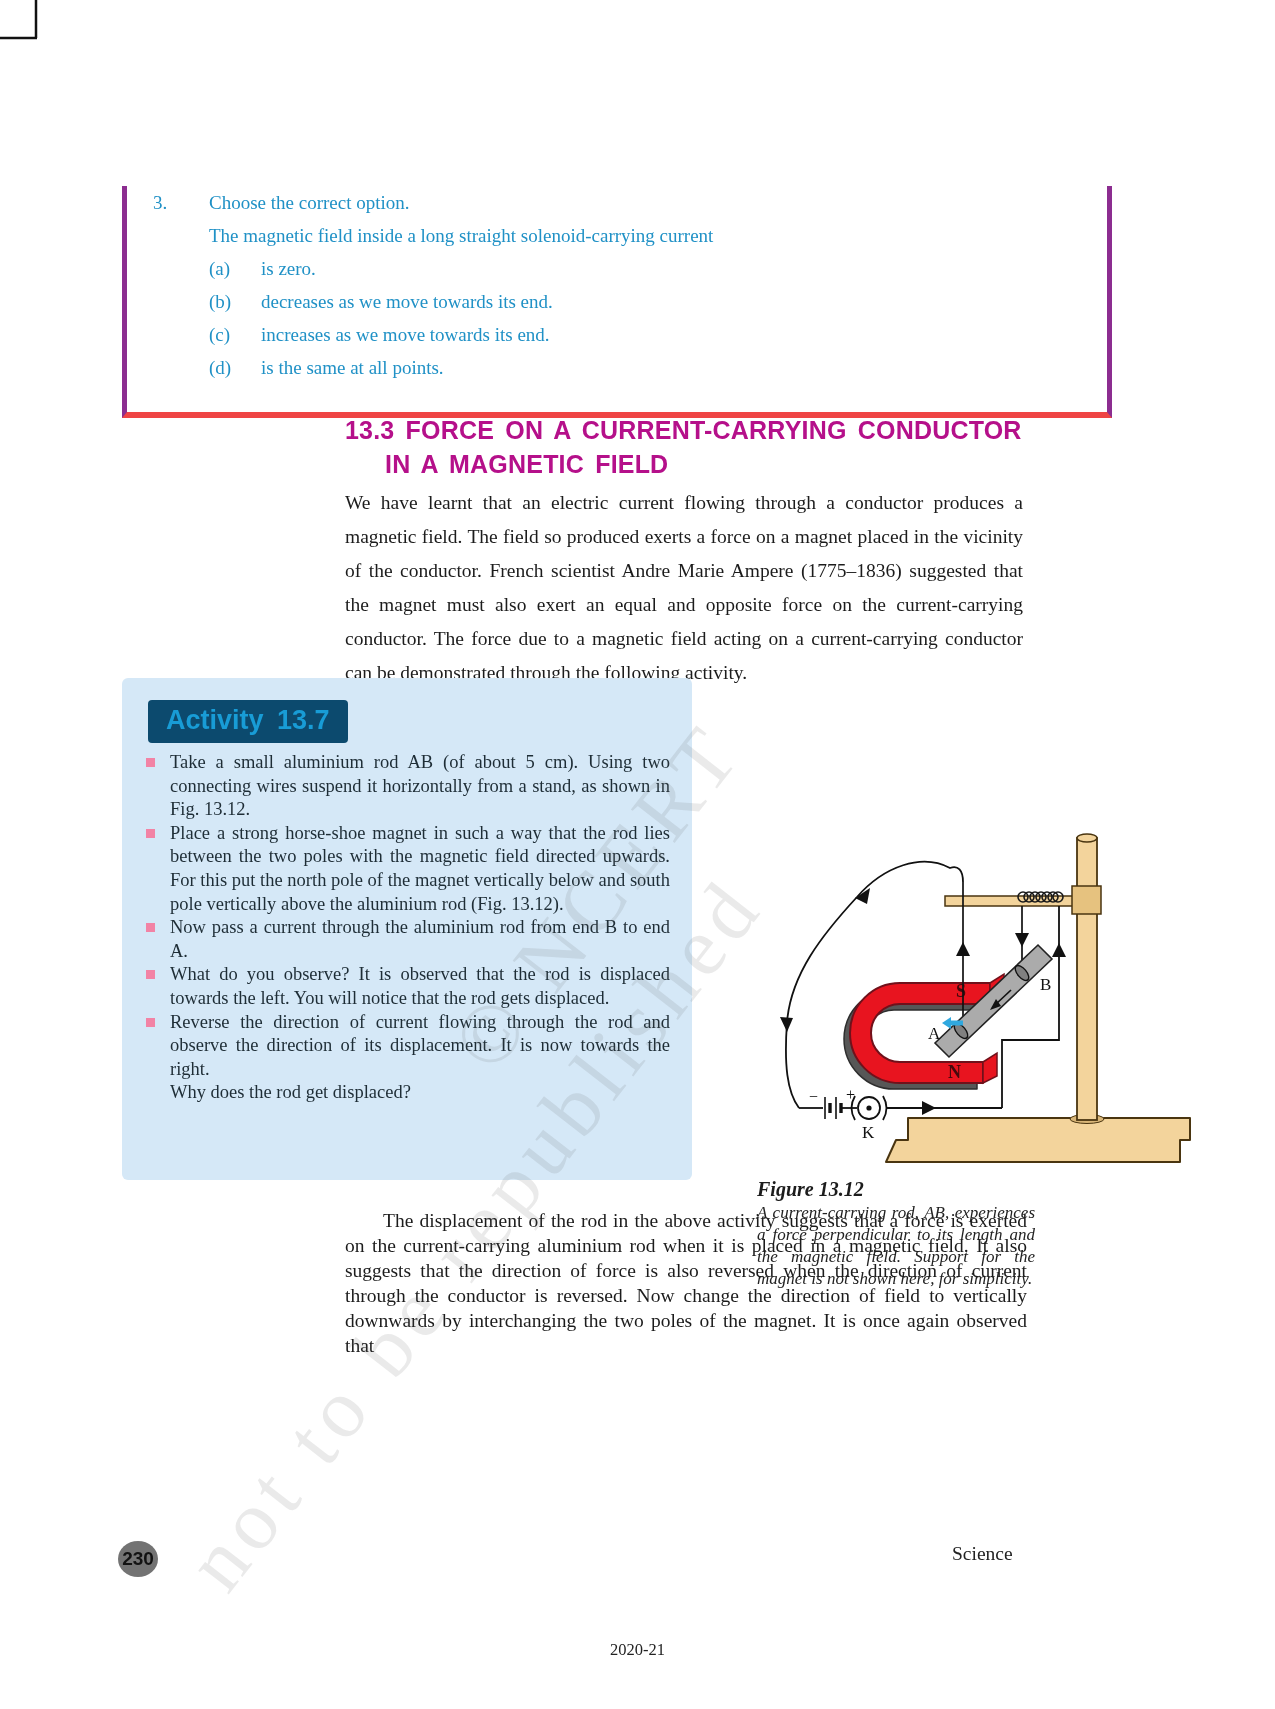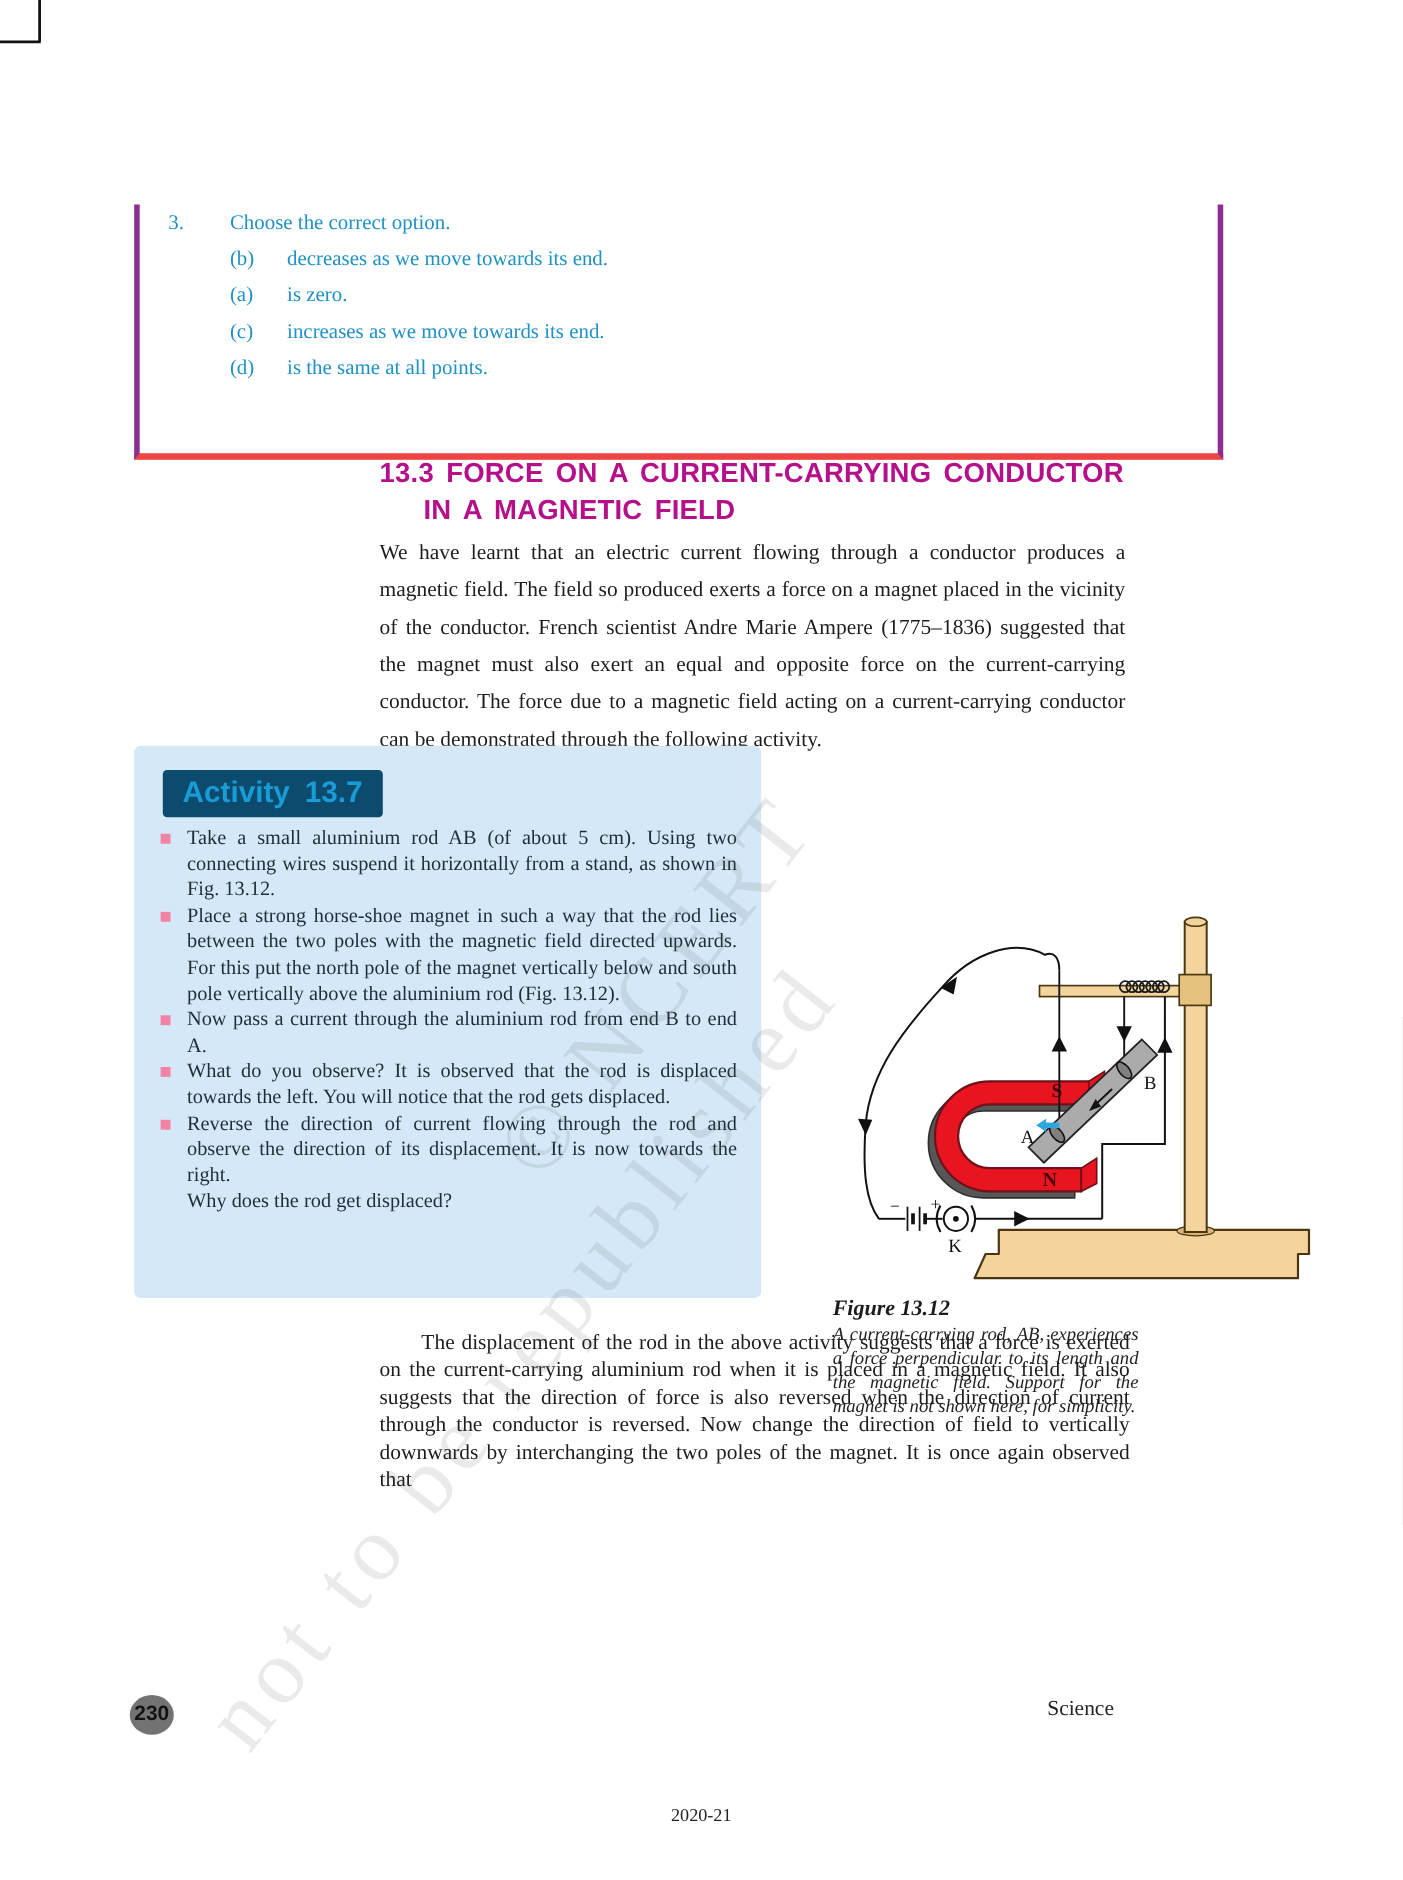--- a/index.html
+++ b/index.html
@@ -71,25 +71,26 @@
     <line x1="0" y1="38" x2="37" y2="38" stroke="#111" stroke-width="2.5"></line>
   </svg>
 
   <div class="wm wm1">© NCERT</div>
   <div class="wm wm2">not to be republished</div>
 
   <div class="qbox">
     <div class="q-row">
       <span class="q-num">3.</span><span>Choose the correct option.</span>
     </div>
+    <div class="q-stem">The magnetic field inside a long straight solenoid-carrying current</div>
+    <div class="opt">
+      <span class="opt-letter">(a)</span><span>is zero.</span>
+    </div>
     <div class="opt">
       <span class="opt-letter">(b)</span><span>decreases as we move towards its end.</span>
-    </div>
-    <div class="opt">
-      <span class="opt-letter">(a)</span><span>is zero.</span>
     </div>
     <div class="opt">
       <span class="opt-letter">(c)</span><span>increases as we move towards its end.</span>
     </div>
     <div class="opt">
       <span class="opt-letter">(d)</span><span>is the same at all points.</span>
     </div>
   </div>
 
   <div class="sec-head">

